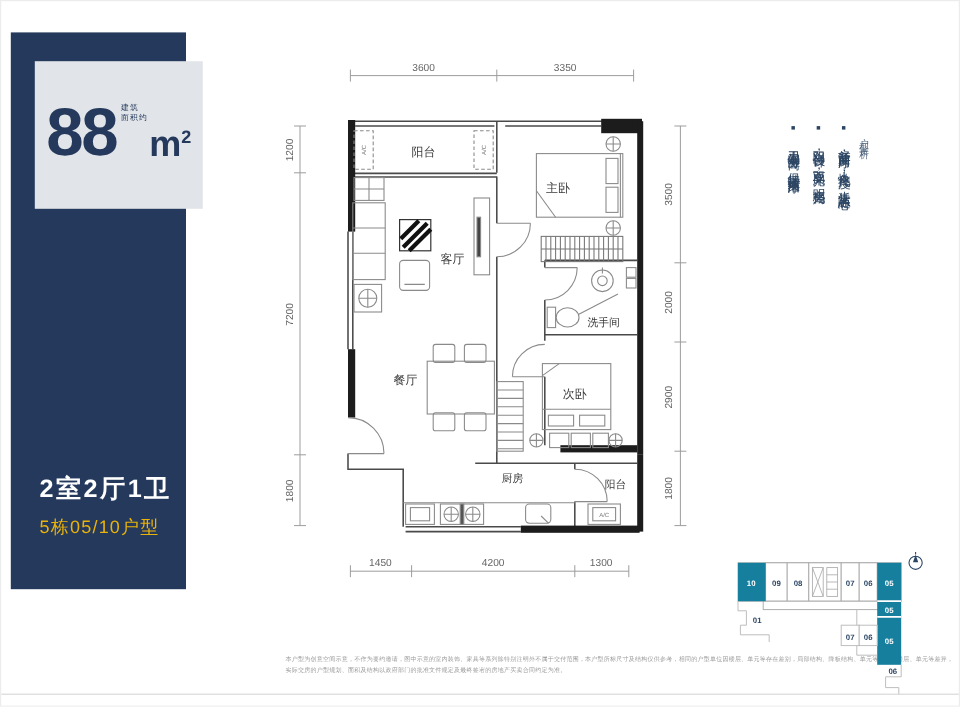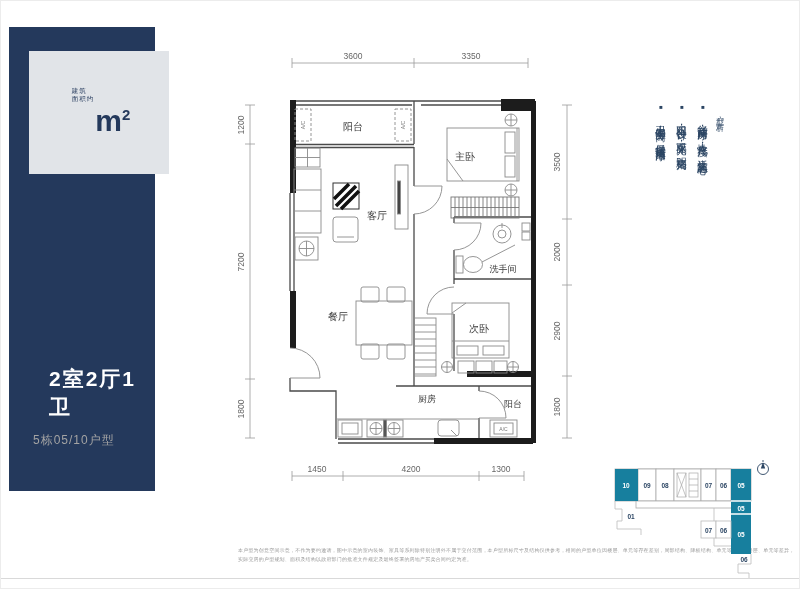--- a/index.html
+++ b/index.html
@@ -6,22 +6,22 @@
   .canvas{position:relative;width:800px;height:589px;background:#fff;overflow:hidden;
           font-family:"Liberation Sans","DejaVu Sans",sans-serif;border:1px solid #ececec;box-sizing:border-box;}
   
   .panel{position:absolute;left:8px;top:26px;width:146px;height:464px;background:#24395C;}
   .area-box{position:absolute;left:20px;top:24px;width:140px;height:123px;background:#E1E4E8;}
   .area-line{display:flex;align-items:flex-end;justify-content:center;margin-top:36px;color:#24395C;}
   .area-num{font-size:56px;font-weight:bold;line-height:0.82;letter-spacing:-2px;}
   .area-note{display:flex;flex-direction:column;font-size:6.5px;line-height:8px;margin:0 1px 30px 4px;letter-spacing:1px;}
   .area-unit{font-size:30px;font-weight:bold;line-height:0.8;text-align:right;}
   .area-unit sup{font-size:15px;font-weight:bold;}
-  .panel-title{position:absolute;left:40px;bottom:70px;font-size:21px;font-weight:bold;color:#ffffff;letter-spacing:2px;}
-  .panel-sub{position:absolute;left:24px;bottom:42px;font-size:12px;color:#a3a3a3;letter-spacing:1px;}
+  .panel-title{position:absolute;left:24px;bottom:70px;font-size:21px;font-weight:bold;color:#ffffff;letter-spacing:2px;}
+  .panel-sub{position:absolute;left:24px;bottom:42px;font-size:15px;color:#eab308;letter-spacing:1px;}
   
   .plan{position:absolute;left:225px;top:38px;width:370px;height:450px;}
   .plan text{font-family:"Liberation Sans","DejaVu Sans",sans-serif;}
   .room-label{font-size:10px;fill:#3a3a3a;}
   .room-label-sm{font-size:9px;fill:#3a3a3a;}
   .dim-label{font-size:8.5px;fill:#666;}
   .ac-label{font-size:5px;fill:#777;}
   
   .highlights{position:absolute;left:646px;top:103px;height:290px;writing-mode:vertical-rl;color:#2B4563;}
   .hl-col{font-size:10.5px;letter-spacing:1px;margin-left:7px;}
@@ -38,20 +38,21 @@
   .bottom-line{position:absolute;left:0;top:577px;width:800px;height:1px;background:#d9d9d9;}
 </style>
 </head>
 <body>
 
 <div class="canvas">
 
   <div class="panel">
     <div class="area-box">
       <div class="area-line">
+        <span class="area-num">88</span>
         <span class="area-note">
           <span>建筑</span>
           <span>面积约</span>
         </span>
         <span class="area-unit"><span>m</span><sup>2</sup></span>
       </div>
     </div>
     <div class="panel-title">2室2厅1卫</div>
     <div class="panel-sub">5栋05/10户型</div>
   </div>

